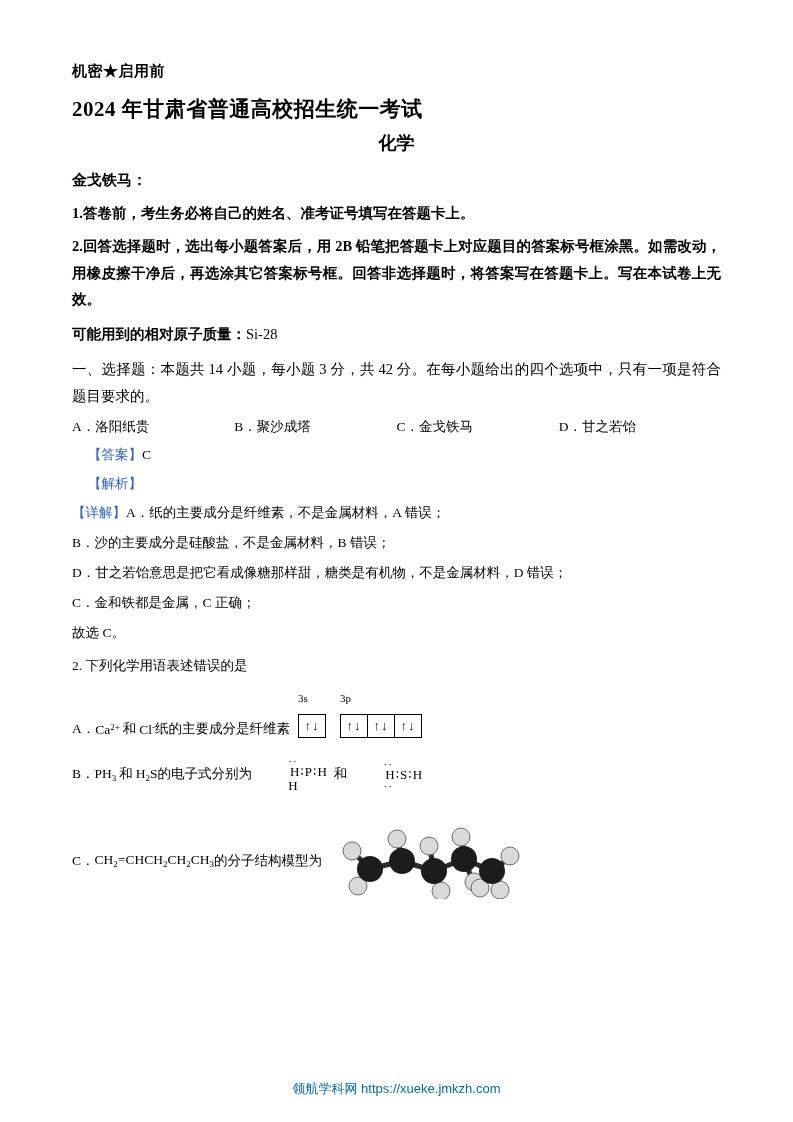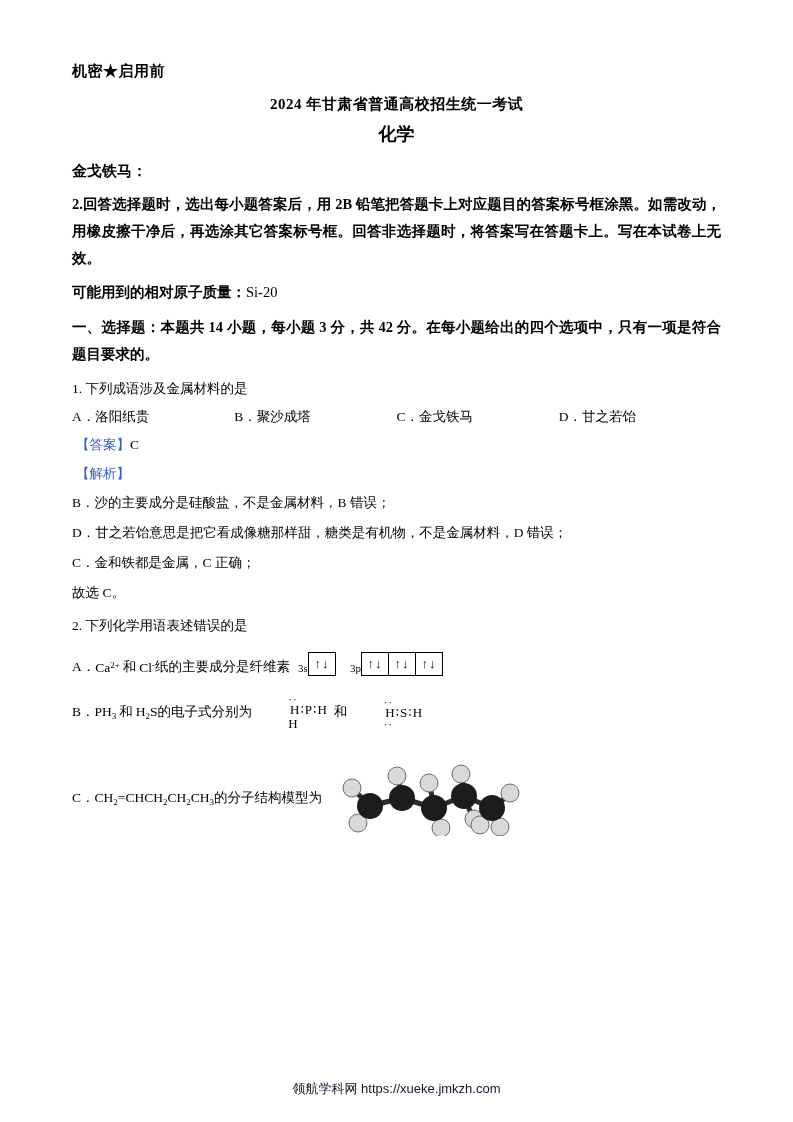--- a/index.html
+++ b/index.html
@@ -22,22 +22,22 @@
     box-sizing: border-box;
     padding: 62px 72px 12px 72px;
   }
   .secret-line {
     font-size: 15px;
     font-weight: bold;
     letter-spacing: 0.5px;
     margin: 0 0 14px 0;
   }
   .doc-title {
-    text-align: center;
-    font-size: 15px;
+    text-align: left;
+    font-size: 21px;
     font-weight: bold;
     margin: 10px 0 2px 0;
     letter-spacing: 0.5px;
   }
   .doc-subtitle {
     text-align: center;
     font-size: 18px;
     font-weight: bold;
     margin: 8px 0 16px 0;
   }
@@ -57,42 +57,42 @@
     font-size: 14.5px;
     margin: 12px 0 12px 0;
     font-weight: bold;
   }
   .mass-line .val {
     font-weight: normal;
     font-family: "Liberation Serif", serif;
   }
   .section-head {
     font-size: 14.5px;
-    font-weight: bold;
+    font-weight: normal;
     line-height: 1.85;
     margin: 6px 0 8px 0;
     text-align: justify;
   }
   .q-stem {
     font-size: 13.5px;
     margin: 10px 0 8px 0;
     line-height: 1.6;
   }
   .options-row {
     display: flex;
     font-size: 13.5px;
     margin: 4px 0 6px 0;
   }
   .options-row .opt {
     width: 25%;
     white-space: nowrap;
   }
   .ans-line {
     font-size: 13.5px;
-    margin: 8px 0 6px 4px;
+    margin: 8px 0 6px 16px;
     line-height: 1.6;
   }
   .tag {
     color: #2f5fd0;
   }
   .explain-line {
     font-size: 13.5px;
     margin: 7px 0 7px 0;
     line-height: 1.7;
     text-align: justify;
@@ -112,22 +112,24 @@
     font-size: 13.5px;
     margin: 16px 0 4px 0;
   }
   .orb-wrap {
     display: flex;
     align-items: flex-end;
     margin-left: 8px;
   }
   .orb-group {
     display: flex;
-    align-items: flex-end;
+    flex-direction: column;
+    align-items: flex-start;
     margin-right: 14px;
+    gap: 8px;
   }
   .orb-label {
     font-size: 11px;
     margin-bottom: 2px;
   }
   .orb-boxes {
     display: flex;
     border: 1px solid #000;
   }
   .orb-cell {
@@ -184,58 +186,61 @@
     margin-left: 10px;
   }
   
   .footer {
     position: absolute;
     bottom: 24px;
     left: 0;
     width: 100%;
     text-align: center;
     font-size: 13px;
-    color: #0f172a;
+    color: #0369a1;
     font-family: "Liberation Sans", sans-serif;
   }
 </style>
 </head>
 <body>
 
 <div class="page">
 
   <div class="secret-line">机密★启用前</div>
 
   <div class="doc-title">2024 年甘肃省普通高校招生统一考试</div>
   <div class="doc-subtitle">化学</div>
 
   <div class="notice-head">金戈铁马：</div>
+  <div class="notice-item">1.答卷前，考生务必将自己的姓名、准考证号填写在答题卡上。</div>
   <div class="notice-item">2.回答选择题时，选出每小题答案后，用 2B 铅笔把答题卡上对应题目的答案标号框涂黑。如需改动，用橡皮擦干净后，再选涂其它答案标号框。回答非选择题时，将答案写在答题卡上。写在本试卷上无效。</div>
 
   <div class="mass-line">
-    <span>可能用到的相对原子质量：</span><span class="val">Si-20</span>
+    <span>可能用到的相对原子质量：</span><span class="val">Si-28</span>
   </div>
 
   <div class="section-head">一、选择题：本题共 14 小题，每小题 3 分，共 42 分。在每小题给出的四个选项中，只有一项是符合题目要求的。</div>
 
-  <div class="q-stem">1. 下列成语涉及金属材料的是</div>
   <div class="options-row">
     <div class="opt">A．洛阳纸贵</div>
     <div class="opt">B．聚沙成塔</div>
     <div class="opt">C．金戈铁马</div>
     <div class="opt">D．甘之若饴</div>
   </div>
 
   <div class="ans-line">
     <span class="tag">【答案】</span><span>C</span>
   </div>
   <div class="ans-line">
     <span class="tag">【解析】</span>
   </div>
 
+  <div class="explain-line">
+    <span class="tag">【详解】</span><span>A．纸的主要成分是纤维素，不是金属材料，A 错误；</span>
+  </div>
   <div class="explain-line">B．沙的主要成分是硅酸盐，不是金属材料，B 错误；</div>
   <div class="explain-line">D．甘之若饴意思是把它看成像糖那样甜，糖类是有机物，不是金属材料，D 错误；</div>
   <div class="explain-line">C．金和铁都是金属，C 正确；</div>
   <div class="explain-line">故选 C。</div>
 
   <div class="q-stem">2. 下列化学用语表述错误的是</div>
 
   <div class="optA-row">
     <span>A．</span>
     <span><span>Ca</span><span class="sup">2+</span></span>

